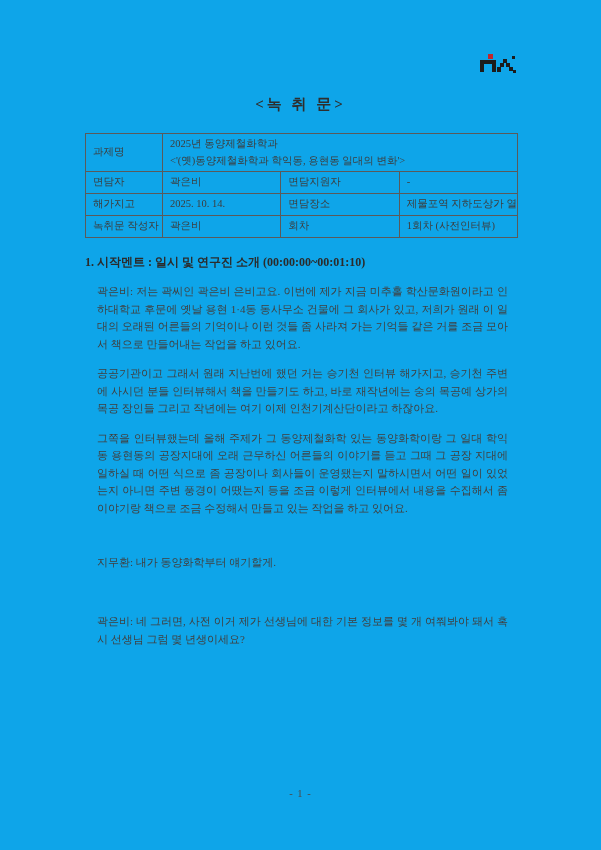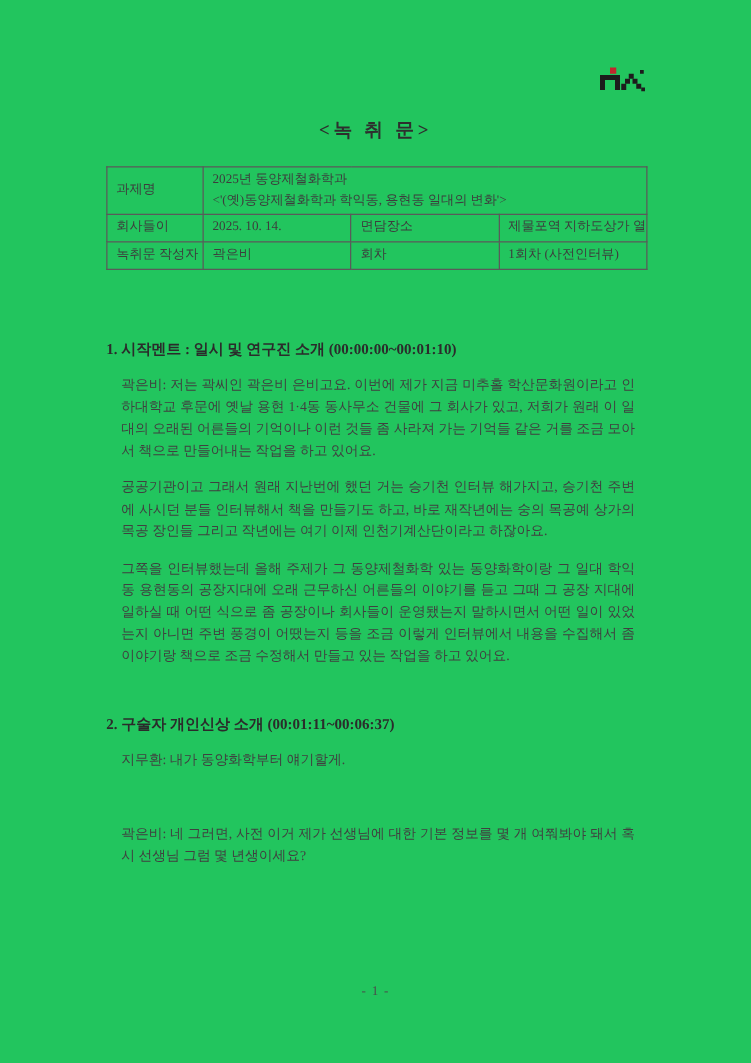--- a/index.html
+++ b/index.html
@@ -1,20 +1,20 @@
 <!DOCTYPE html>
 <html lang="ko"><head>
 <meta charset="utf-8">
 <style>
   html, body { margin: 0; padding: 0; background: #ffffff; }
   .page {
     position: relative;
     width: 601px;
     height: 850px;
-    background: #22c55e;
+    background: #0ea5e9;
     font-family: "Liberation Serif", "DejaVu Serif", serif;
     color: #3d3d3d;
     overflow: hidden;
   }
 
   
   .logo {
     position: absolute;
     top: 53px;
     left: 476px;
@@ -57,21 +57,21 @@
   }
   .meta-table td.lbl  { width: 62px; }
   .meta-table td.val1 { width: 112px; }
   .meta-table td.lbl2 { width: 56px; }
   .meta-table td.val2 { }
   .meta-table td.span-val { white-space: normal; }
 
   
   .content {
     position: absolute;
-    top: 271px;
+    top: 254px;
     left: 85px;
     width: 435px;
   }
   .section { margin: 0; }
   .section + .section { margin-top: 37px; }
   .section-heading {
     margin: 0 0 8px 0;
     font-size: 12px;
     font-weight: bold;
     color: #2b2b2b;
@@ -123,21 +123,27 @@
   <table class="meta-table">
     <tbody>
         <tr>
           <td class="lbl">과제명</td>
           <td class="span-val" colspan="3">
             <div>2025년 동양제철화학과</div>
             <div>&lt;'(옛)동양제철화학과 학익동, 용현동 일대의 변화'&gt;</div>
           </td>
         </tr>
         <tr>
-          <td class="lbl">회사들이</td>
+          <td class="lbl">면담자</td>
+          <td class="val1">곽은비</td>
+          <td class="lbl2">면담지원자</td>
+          <td class="val2">-</td>
+        </tr>
+        <tr>
+          <td class="lbl">해가지고</td>
           <td class="val1">2025. 10. 14.</td>
           <td class="lbl2">면담장소</td>
           <td class="val2">제물포역 지하도상가 열린공간</td>
         </tr>
         <tr>
           <td class="lbl">녹취문 작성자</td>
           <td class="val1">곽은비</td>
           <td class="lbl2">회차</td>
           <td class="val2">1회차 (사전인터뷰)</td>
         </tr>
@@ -145,21 +151,20 @@
   </table>
 
   <div class="content">
       <section class="section">
         <h2 class="section-heading">1. 시작멘트 : 일시 및 연구진 소개 (00:00:00~00:01:10)</h2>
         <p class="para">곽은비: 저는 곽씨인 곽은비 은비고요. 이번에 제가 지금 미추홀 학산문화원이라고 인하대학교 후문에 옛날 용현 1·4동 동사무소 건물에 그 회사가 있고, 저희가 원래 이 일대의 오래된 어른들의 기억이나 이런 것들 좀 사라져 가는 기억들 같은 거를 조금 모아서 책으로 만들어내는 작업을 하고 있어요.</p>
         <p class="para">공공기관이고 그래서 원래 지난번에 했던 거는 승기천 인터뷰 해가지고, 승기천 주변에 사시던 분들 인터뷰해서 책을 만들기도 하고, 바로 재작년에는 숭의 목공예 상가의 목공 장인들 그리고 작년에는 여기 이제 인천기계산단이라고 하잖아요.</p>
         <p class="para">그쪽을 인터뷰했는데 올해 주제가 그 동양제철화학 있는 동양화학이랑 그 일대 학익동 용현동의 공장지대에 오래 근무하신 어른들의 이야기를 듣고 그때 그 공장 지대에 일하실 때 어떤 식으로 좀 공장이나 회사들이 운영됐는지 말하시면서 어떤 일이 있었는지 아니면 주변 풍경이 어땠는지 등을 조금 이렇게 인터뷰에서 내용을 수집해서 좀 이야기랑 책으로 조금 수정해서 만들고 있는 작업을 하고 있어요.</p>
       </section>
       <section class="section">
-        <h2 class="section-heading">2. 구술자 개인신상 소개 (00:01:11~00:06:37)</h2>
         <p class="para">지무환: 내가 동양화학부터 얘기할게.</p>
         <p class="para"></p>
         <p class="para">곽은비: 네 그러면, 사전 이거 제가 선생님에 대한 기본 정보를 몇 개 여쭤봐야 돼서 혹시 선생님 그럼 몇 년생이세요?</p>
         <p class="para"></p>
         <p class="para"></p>
       </section>
     </div>
 
   <div class="footer">- 1 -</div>
 

